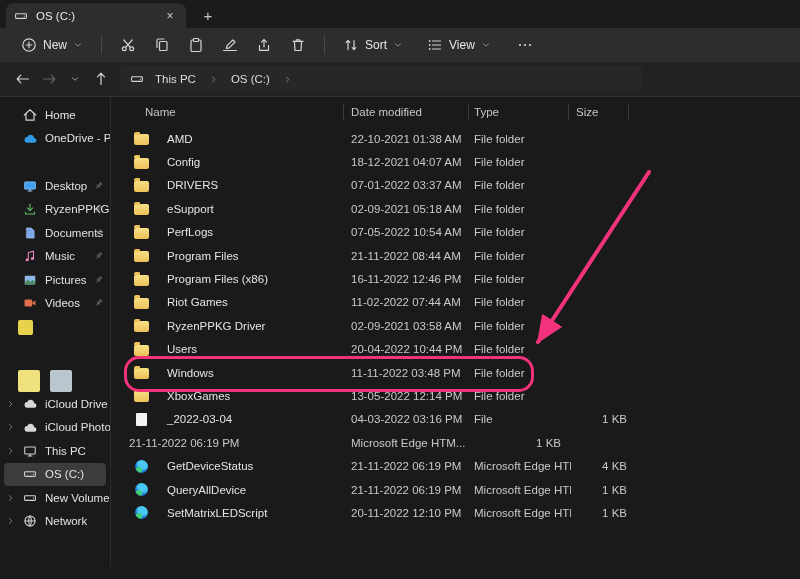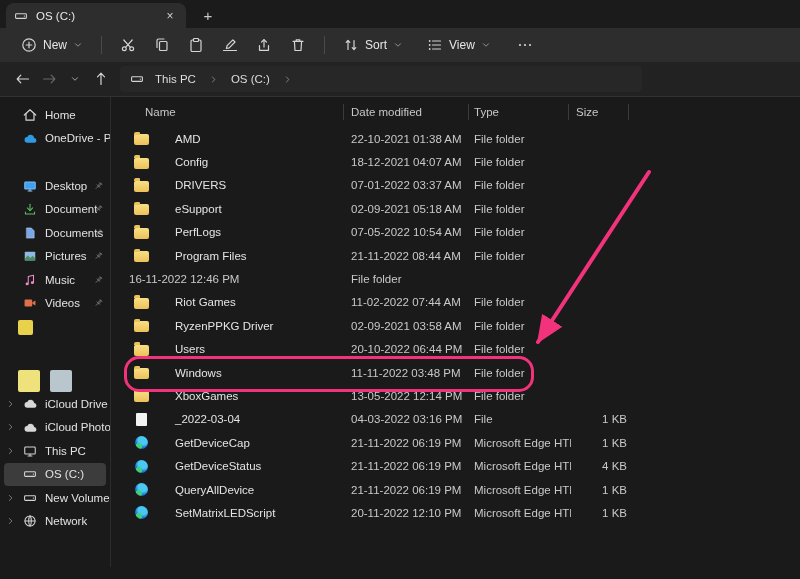--- a/index.html
+++ b/index.html
@@ -35,21 +35,21 @@
   .thumb{display:inline-block;border-radius:2px;}
   
   .content{position:absolute;left:119px;top:97px;right:0;bottom:0;background:#1a1a1a;}
   .cols{position:relative;height:30px;display:grid;grid-template-columns:222px 123px 97px 66px;padding-left:10px;align-items:center;color:#c7c7c7;font-size:11.5px;}
   .colname{padding-left:16px;}
   .colsize{padding-left:5px;}
   .colsep{position:absolute;top:7px;width:1px;height:16px;background:#3b3b3b;}
   .rows{position:absolute;left:0;top:30px;right:0;bottom:0;}
   .row{height:23.4px;display:grid;grid-template-columns:222px 123px 97px 66px;padding-left:10px;align-items:center;font-size:11.5px;color:#c9c9c9;}
   .cell{white-space:nowrap;overflow:hidden;}
-  .cell.name{display:flex;align-items:center;gap:26px;padding-left:4px;color:#e4e4e4;}
+  .cell.name{display:flex;align-items:center;gap:18px;padding-left:4px;color:#e4e4e4;}
   .cell.size{text-align:right;padding-right:10px;}
   .icbox{width:16px;height:16px;display:flex;align-items:center;justify-content:center;flex:none;}
   .ic-folder{width:15px;height:11px;border-radius:1.5px 2px 2px 2px;background:linear-gradient(180deg,#f8df85,#ecc158);position:relative;margin-top:2px;display:inline-block;}
   .ic-folder::before{content:"";position:absolute;left:0;top:-2.5px;width:6.5px;height:3px;border-radius:2px 1px 0 0;background:#ecc158;}
   .ic-file{width:11px;height:13.5px;background:#f3f3f3;border-radius:1px;position:relative;display:inline-block;}
   .ic-file.textdoc::after{content:"";position:absolute;left:2px;right:2px;top:3.5px;bottom:3px;background:repeating-linear-gradient(180deg,#999999 0 1px,transparent 1px 3px);}
   .ic-edge{width:13px;height:13px;border-radius:50%;display:inline-block;background:radial-gradient(circle at 30% 78%,#3fd07c 0 22%,rgba(0,0,0,0) 24%),radial-gradient(circle at 62% 30%,#49c9f2 0 38%,#1e77dd 62%,#144fb5 100%);}
   
   .ann-rect{position:absolute;left:124px;top:356px;width:404px;height:30px;border:3px solid #f2337c;border-radius:15px;z-index:6;pointer-events:none;}
   .ann-svg{position:absolute;left:0;top:0;z-index:7;pointer-events:none;}
@@ -271,21 +271,21 @@
       <div class="sitem">
         <span class="sicon">
           <svg width="14" height="14" viewBox="0 0 16 16" fill="none" stroke="#d4d4d4" stroke-width="1.2" stroke-linecap="round" stroke-linejoin="round">
             <g stroke="#5fbe63">
               <path d="M8 2.5v7"></path>
               <path d="M5 6.8l3 3 3-3"></path>
               <path d="M2.8 11.5v2.2h10.4v-2.2"></path>
             </g>
           </svg>
         </span>
-        <span class="slabel">Document</span>
+        <span class="slabel">RyzenPPKG</span>
         <span class="pin">
           <svg width="11" height="11" viewBox="0 0 16 16" fill="none" stroke="#d4d4d4" stroke-width="1.2" stroke-linecap="round" stroke-linejoin="round">
             <g transform="rotate(45 8 8)" stroke="#9c9c9c">
               <path d="M6.3 3h3.4M7 3.2v4.6M9 3.2v4.6M5.5 8.2h5M8 8.4v4.4"></path>
             </g>
           </svg>
         </span>
       </div>
       <div class="sitem">
         <span class="sicon">
@@ -298,44 +298,44 @@
           <svg width="11" height="11" viewBox="0 0 16 16" fill="none" stroke="#d4d4d4" stroke-width="1.2" stroke-linecap="round" stroke-linejoin="round">
             <g transform="rotate(45 8 8)" stroke="#9c9c9c">
               <path d="M6.3 3h3.4M7 3.2v4.6M9 3.2v4.6M5.5 8.2h5M8 8.4v4.4"></path>
             </g>
           </svg>
         </span>
       </div>
       <div class="sitem">
         <span class="sicon">
           <svg width="14" height="14" viewBox="0 0 16 16" fill="none" stroke="#d4d4d4" stroke-width="1.2" stroke-linecap="round" stroke-linejoin="round">
-            <rect x="2" y="3" width="12" height="10" rx="1" fill="#8eb9e4" stroke="none"></rect>
-            <path d="M2 13h12v-2.2L11 7.6l-2.6 2.6-2.8-2.8L2 11z" fill="#4e8b5f" stroke="none"></path>
-          </svg>
-        </span>
-        <span class="slabel">Pictures</span>
+            <g stroke="#ef8bc6">
+              <path d="M6 12.5V4l6-1.5V11"></path>
+            </g>
+            <circle cx="4.6" cy="12.5" r="1.6" fill="#ef8bc6" stroke="none"></circle>
+            <circle cx="10.6" cy="11" r="1.6" fill="#ef8bc6" stroke="none"></circle>
+          </svg>
+        </span>
+        <span class="slabel">Music</span>
         <span class="pin">
           <svg width="11" height="11" viewBox="0 0 16 16" fill="none" stroke="#d4d4d4" stroke-width="1.2" stroke-linecap="round" stroke-linejoin="round">
             <g transform="rotate(45 8 8)" stroke="#9c9c9c">
               <path d="M6.3 3h3.4M7 3.2v4.6M9 3.2v4.6M5.5 8.2h5M8 8.4v4.4"></path>
             </g>
           </svg>
         </span>
       </div>
       <div class="sitem">
         <span class="sicon">
           <svg width="14" height="14" viewBox="0 0 16 16" fill="none" stroke="#d4d4d4" stroke-width="1.2" stroke-linecap="round" stroke-linejoin="round">
-            <g stroke="#ef8bc6">
-              <path d="M6 12.5V4l6-1.5V11"></path>
-            </g>
-            <circle cx="4.6" cy="12.5" r="1.6" fill="#ef8bc6" stroke="none"></circle>
-            <circle cx="10.6" cy="11" r="1.6" fill="#ef8bc6" stroke="none"></circle>
-          </svg>
-        </span>
-        <span class="slabel">Music</span>
+            <rect x="2" y="3" width="12" height="10" rx="1" fill="#8eb9e4" stroke="none"></rect>
+            <path d="M2 13h12v-2.2L11 7.6l-2.6 2.6-2.8-2.8L2 11z" fill="#4e8b5f" stroke="none"></path>
+          </svg>
+        </span>
+        <span class="slabel">Pictures</span>
         <span class="pin">
           <svg width="11" height="11" viewBox="0 0 16 16" fill="none" stroke="#d4d4d4" stroke-width="1.2" stroke-linecap="round" stroke-linejoin="round">
             <g transform="rotate(45 8 8)" stroke="#9c9c9c">
               <path d="M6.3 3h3.4M7 3.2v4.6M9 3.2v4.6M5.5 8.2h5M8 8.4v4.4"></path>
             </g>
           </svg>
         </span>
       </div>
       <div class="sitem">
         <span class="sicon">
@@ -516,20 +516,26 @@
           <span class="icbox">
             <span class="ic-folder"></span>
           </span>
           <span>Program Files</span>
         </div>
         <div class="cell">21-11-2022 08:44 AM</div>
         <div class="cell">File folder</div>
         <div class="cell size"></div>
       </div>
       <div class="row">
+        <div class="cell name">
+          <span class="icbox">
+            <span class="ic-folder"></span>
+          </span>
+          <span>Program Files (x86)</span>
+        </div>
         <div class="cell">16-11-2022 12:46 PM</div>
         <div class="cell">File folder</div>
         <div class="cell size"></div>
       </div>
       <div class="row">
         <div class="cell name">
           <span class="icbox">
             <span class="ic-folder"></span>
           </span>
           <span>Riot Games</span>
@@ -549,21 +555,21 @@
         <div class="cell">File folder</div>
         <div class="cell size"></div>
       </div>
       <div class="row">
         <div class="cell name">
           <span class="icbox">
             <span class="ic-folder"></span>
           </span>
           <span>Users</span>
         </div>
-        <div class="cell">20-10-2022 06:44 PM</div>
+        <div class="cell">20-04-2022 10:44 PM</div>
         <div class="cell">File folder</div>
         <div class="cell size"></div>
       </div>
       <div class="row">
         <div class="cell name">
           <span class="icbox">
             <span class="ic-folder"></span>
           </span>
           <span>Windows</span>
         </div>
@@ -587,26 +593,20 @@
           <span class="icbox">
             <span class="ic-file"></span>
           </span>
           <span>_2022-03-04</span>
         </div>
         <div class="cell">04-03-2022 03:16 PM</div>
         <div class="cell">File</div>
         <div class="cell size">1 KB</div>
       </div>
       <div class="row">
-        <div class="cell name">
-          <span class="icbox">
-            <span class="ic-edge"></span>
-          </span>
-          <span>GetDeviceCap</span>
-        </div>
         <div class="cell">21-11-2022 06:19 PM</div>
         <div class="cell">Microsoft Edge HTM...</div>
         <div class="cell size">1 KB</div>
       </div>
       <div class="row">
         <div class="cell name">
           <span class="icbox">
             <span class="ic-edge"></span>
           </span>
           <span>GetDeviceStatus</span>

